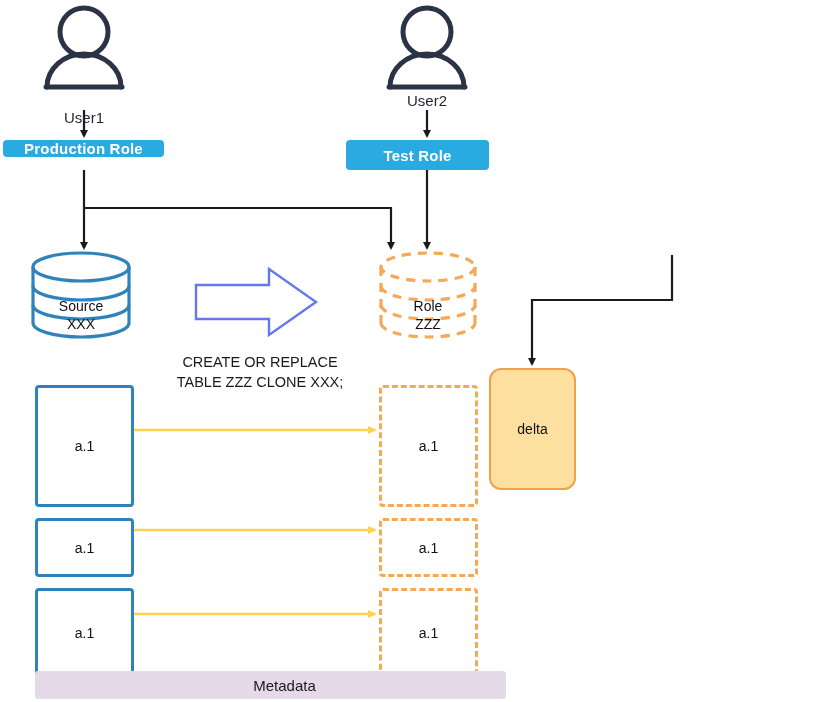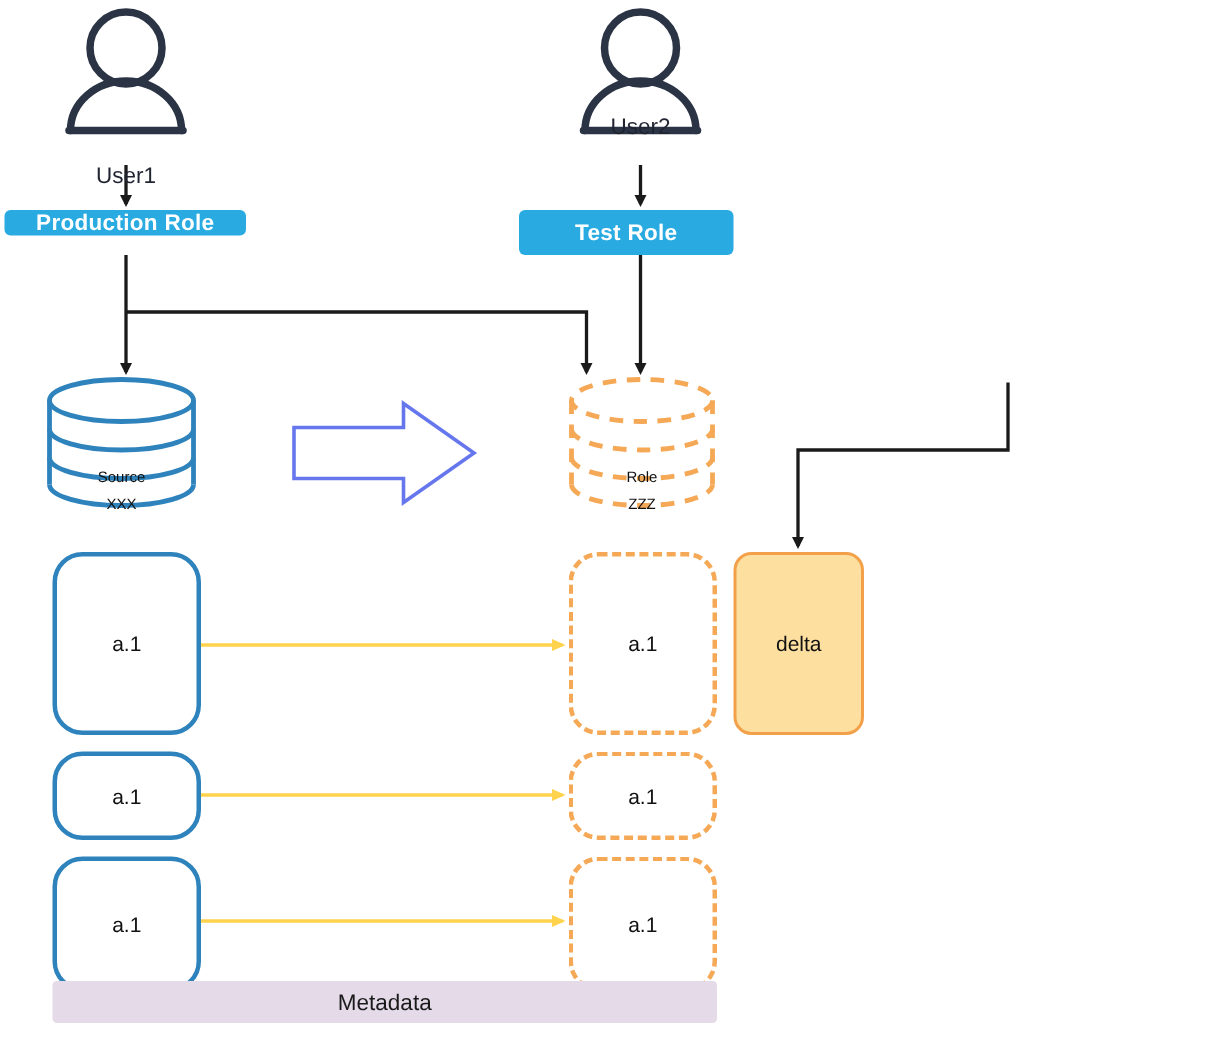--- a/index.html
+++ b/index.html
@@ -41,45 +41,45 @@
     color: #ffffff;
     font-size: 15px;
     font-weight: bold;
     display: flex;
     align-items: center;
     justify-content: center;
     letter-spacing: .2px;
   }
   .db-label {
     position: absolute;
-    font-size: 10px;
+    font-size: 14px;
     color: #111111;
     text-align: center;
     white-space: nowrap;
     line-height: 18px;
-    margin-top: 13px;
   }
   .sql-label {
     position: absolute;
     font-size: 14.5px;
     color: #1a1a1a;
     line-height: 20px;
     white-space: nowrap;
   }
   .sql-label.center { text-align: center; }
 
   .mp-box {
     position: absolute;
     display: flex;
     align-items: center;
     justify-content: center;
     font-size: 14px;
     color: #111111;
-    border-radius: 20px;
+    border-radius: 4px;
     box-sizing: border-box;
+    margin-top: 17px;
   }
   .mp-src {
     border: 3px solid #2E83BD;
     background: #ffffff;
   }
   .mp-clone {
     border: 3px dashed #F5A855;
     background: #ffffff;
   }
   .delta-box {
@@ -164,40 +164,44 @@
     <path d="M196,285 L269,285 L269,269 L316,302 L269,335 L269,319 L196,319 Z" fill="none" stroke="#6677EE" stroke-width="2.4" stroke-linejoin="miter"></path>
 
     <path d="M672,255 L672,300 L532,300 L532,364" fill="none" stroke="#1a1a1a" stroke-width="2.2" marker-end="url(#arrowBlack)"></path>
 
     <line x1="134" y1="430" x2="375" y2="430" stroke="#FFD34D" stroke-width="2.4" marker-end="url(#arrowYellow)"></line>
     <line x1="134" y1="530" x2="375" y2="530" stroke="#FFD34D" stroke-width="2.4" marker-end="url(#arrowYellow)"></line>
     <line x1="134" y1="614" x2="375" y2="614" stroke="#FFD34D" stroke-width="2.4" marker-end="url(#arrowYellow)"></line>
   </svg>
 
   <div class="user-label" style="left:44px; top:89px; width:80px;margin-top:20px;">User1</div>
-  <div class="user-label" style="left:387px; top:76px; width:80px;">User2</div>
+  <div class="user-label" style="left:387px; top:92px; width:80px;">User2</div>
 
   <div class="role-box" style="left:3px; top:140px; width:161px; height:17px;">Production Role</div>
   <div class="role-box" style="left:346px; top:140px; width:143px; height:30px;">Test Role</div>
 
   <div class="db-label" style="left:31px; top:297px; width:100px;">
     <div>Source</div>
     <div>XXX</div>
   </div>
   <div class="db-label" style="left:378px; top:297px; width:100px;">
     <div>Role</div>
     <div>ZZZ</div>
   </div>
 
+  <div class="sql-label center" style="left:145px; top:352px; width:230px;">
+    <div>CREATE OR REPLACE</div>
+    <div>TABLE ZZZ CLONE XXX;</div>
+  </div>
 
   <div class="mp-box mp-src" style="left:35px; top:368px; width:99px; height:122px;">a.1</div>
   <div class="mp-box mp-src" style="left:35px; top:501px; width:99px; height:59px;">a.1</div>
   <div class="mp-box mp-src" style="left:35px; top:571px; width:99px; height:90px;">a.1</div>
 
   <div class="mp-box mp-clone" style="left:379px; top:368px; width:99px; height:122px;">a.1</div>
   <div class="mp-box mp-clone" style="left:379px; top:501px; width:99px; height:59px;">a.1</div>
   <div class="mp-box mp-clone" style="left:379px; top:571px; width:99px; height:90px;">a.1</div>
 
   <div class="delta-box" style="left:489px; top:368px; width:87px; height:122px;">delta</div>
 
-  <div class="metadata-bar" style="left:35px; top:654px; width:443px; height:28px;">Metadata</div>
+  <div class="metadata-bar" style="left:35px; top:671px; width:443px; height:28px;padding-left:28px;">Metadata</div>
 
 </div>
 
 </body></html>

